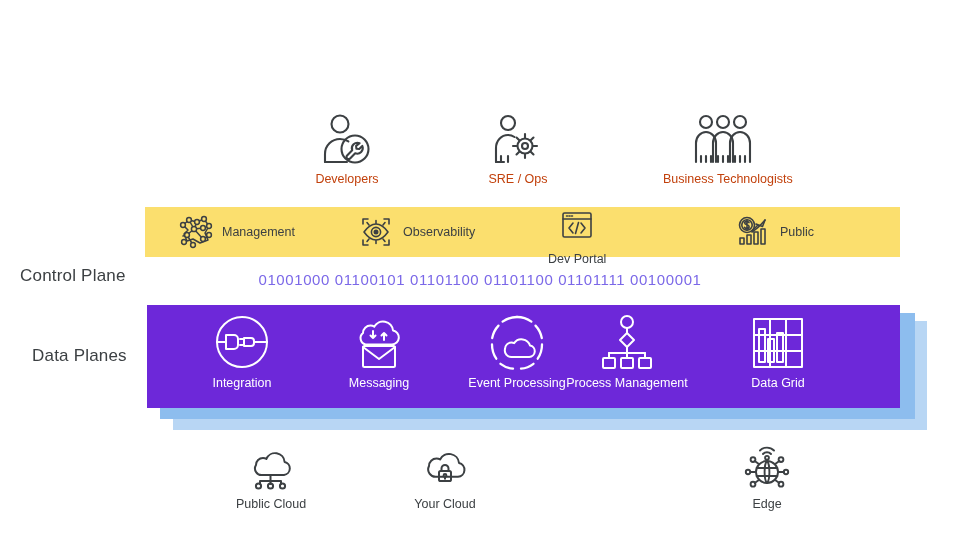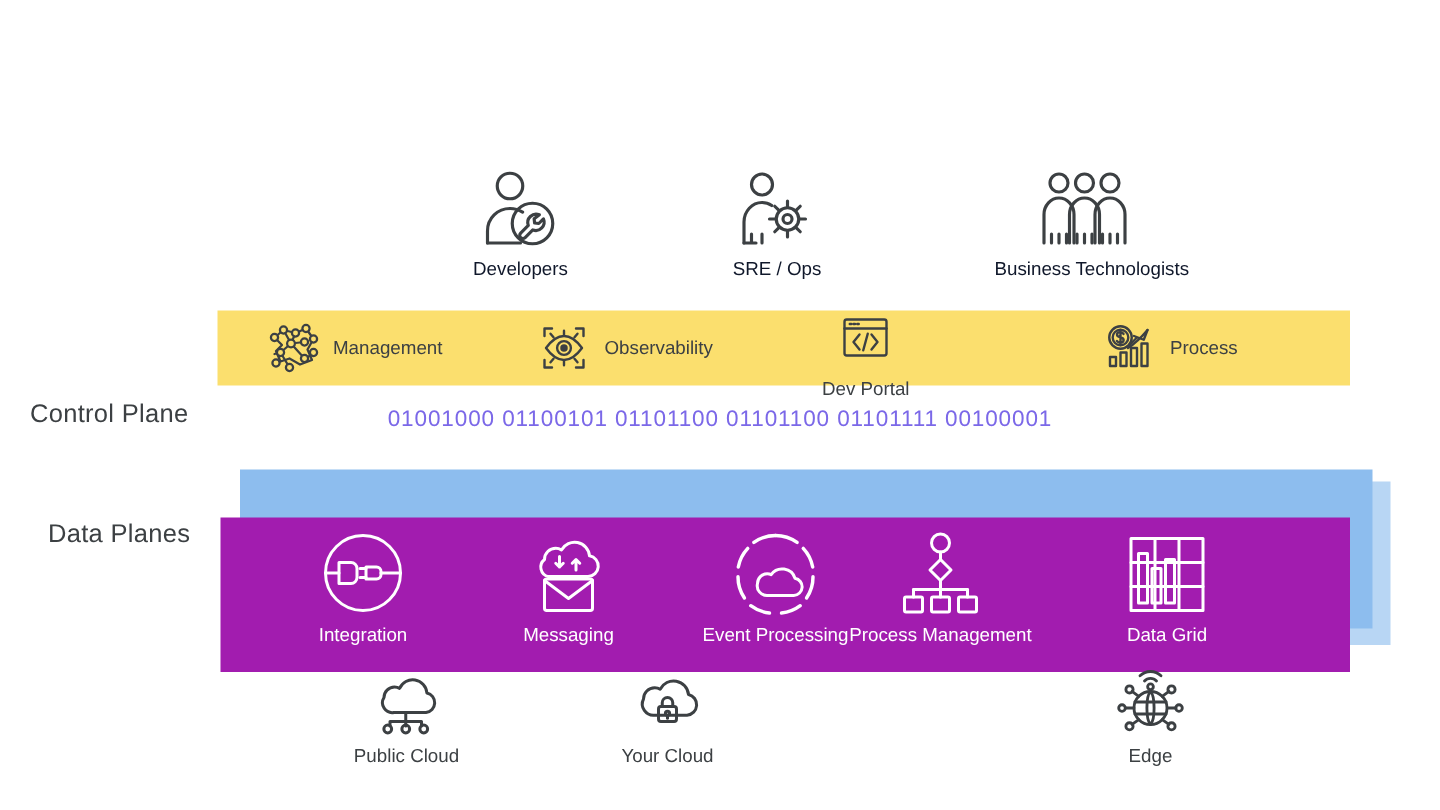--- a/index.html
+++ b/index.html
@@ -38,21 +38,21 @@
   }
   .persona .glyph {
     height: 56px;
     display: flex;
     align-items: flex-end;
     justify-content: center;
   }
   .persona .cap {
     margin-top: 6px;
     font-size: 12.5px;
-    color: #0f172a;
+    color: #c2410c;
     white-space: nowrap;
   }
 
   
   #control-band {
     position: absolute;
     left: 145px; top: 207px;
     width: 755px; height: 50px;
     background: #fbdf6e;
   }
@@ -92,21 +92,21 @@
     left: 210px; top: 268px;
   }
   #tri-down {
     left: 808px; top: 268px;
   }
 
   
   .plane-layer { position: absolute; }
   #plane-back  { left: 173px; top: 321px; width: 754px; height: 109px; background: #b8d6f4; }
   #plane-mid   { left: 160px; top: 313px; width: 755px; height: 106px; background: #8dbdee; }
-  #plane-front { left: 147px; top: 305px; width: 753px; height: 103px; background: #a21caf; margin-top: 40px; }
+  #plane-front { left: 147px; top: 305px; width: 753px; height: 103px; background: #6d28d9; }
 
   .dp-item {
     position: absolute;
     width: 150px;
     text-align: center;
     top: 9px;
   }
   .dp-item .glyph {
     height: 60px;
     display: flex; align-items: center; justify-content: center;
@@ -256,21 +256,21 @@
             <path d="M15 9.6c-.5-.8-1.3-1.2-2.2-1.2-1.2 0-2.1.7-2.1 1.7 0 2.3 4.4 1.2 4.4 3.6 0 1-1 1.8-2.2 1.8-1 0-1.8-.4-2.3-1.2M13 7v10"></path>
             <path d="M18 18l6-6M31 7l-2.5 6.5L22 11" stroke-width="1.6"></path>
             <path d="M18 19c4-2.5 8-6 13-12"></path>
             <rect x="6" y="25" width="4" height="6"></rect>
             <rect x="13" y="22" width="4" height="9"></rect>
             <rect x="20" y="19" width="4" height="12"></rect>
             <rect x="27" y="16" width="4" height="15"></rect>
           </g>
         </svg>
       </div>
-      <div class="cap">Process</div>
+      <div class="cap">Public</div>
     </div>
   </div>
 
   <svg class="tri" id="tri-up" width="28" height="24" viewBox="0 0 28 24">
     <path d="M14 2 L26 22 L2 22 Z" fill="none" stroke="#5b2fe0" stroke-width="3.4" stroke-linejoin="round"></path>
   </svg>
 
   <div id="binary-text">01001000 01100101 01101100 01101100 01101111 00100001</div>
 
   <svg class="tri" id="tri-down" width="28" height="24" viewBox="0 0 28 24">

